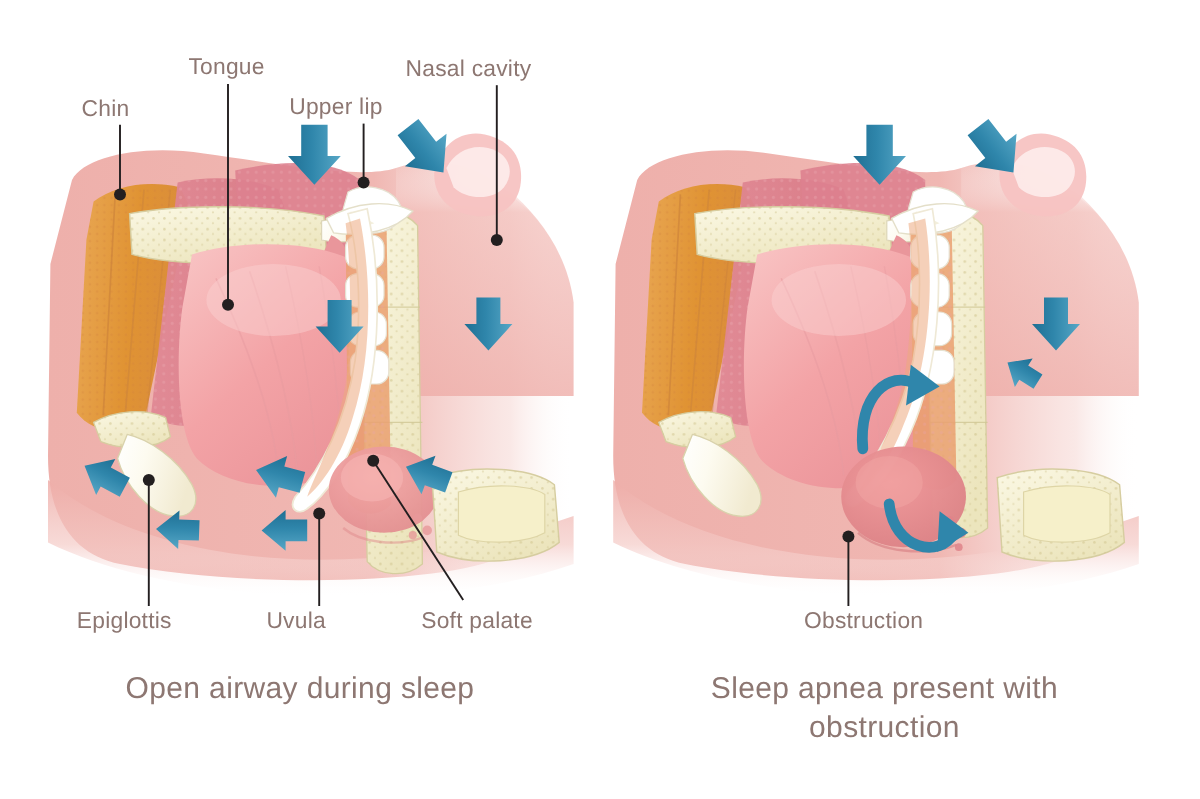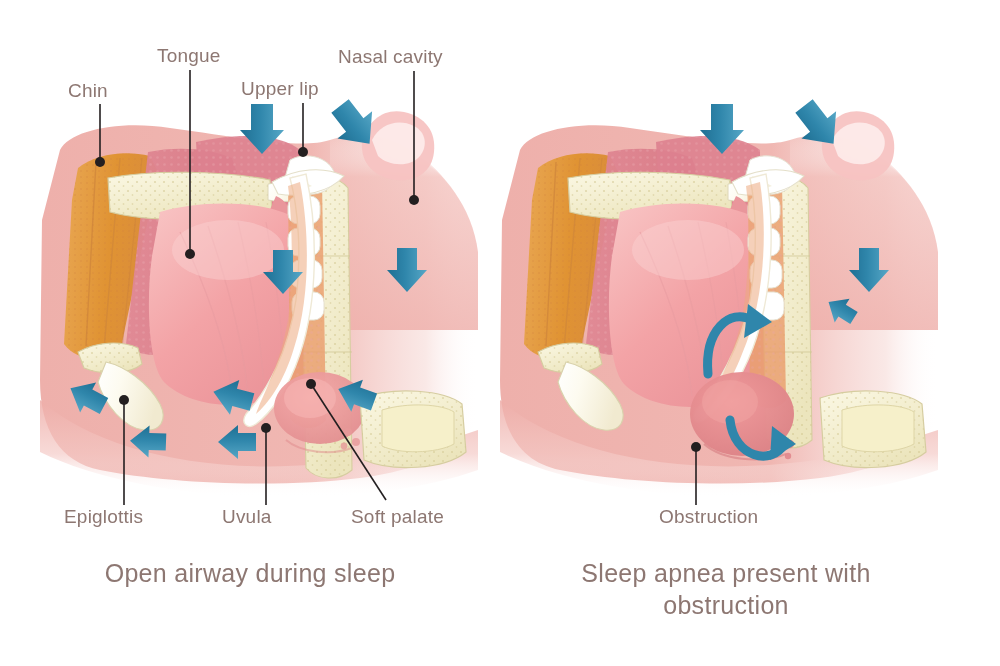--- a/index.html
+++ b/index.html
@@ -3,21 +3,21 @@
 <meta charset="utf-8">
 <style>
   html,body{margin:0;padding:0;background:#ffffff;}
   body{
     width:1000px;height:666px;overflow:hidden;position:relative;
     font-family:"Liberation Sans", sans-serif;
   }
   .stage{position:absolute;inset:0;}
   .panel{position:absolute;top:0;height:666px;width:500px;}
   #panel-left{left:0;}
-  #panel-right{left:476px;}
+  #panel-right{left:487px;}
 
   svg{display:block;}
   .label-text{
     fill:#8d7772;
     font-family:"Liberation Sans", sans-serif;
     font-size:19px;
     letter-spacing:.2px;
   }
   .caption-text{
     fill:#8d7772;

